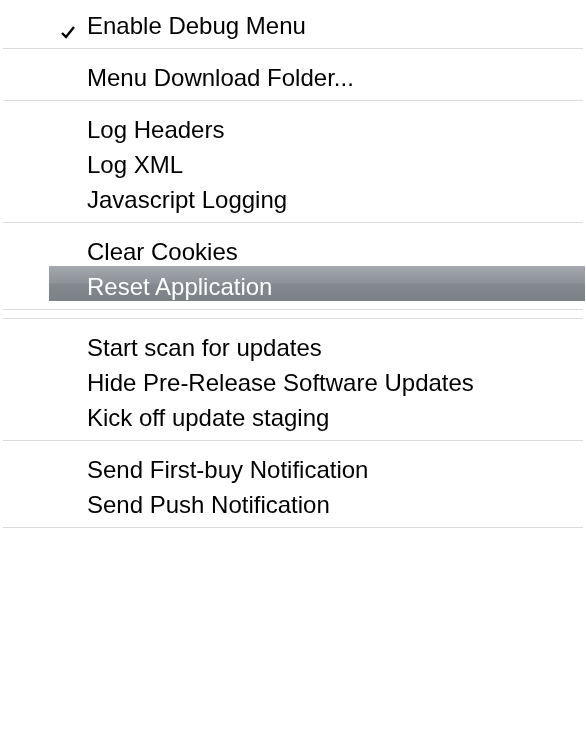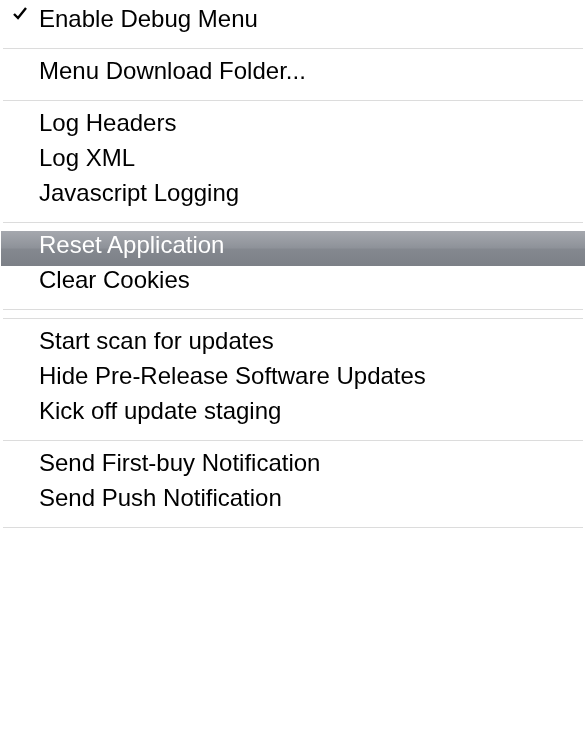--- a/index.html
+++ b/index.html
@@ -15,24 +15,25 @@
   }
   .menu {
     width: 100%;
     padding-top: 4px;
     box-sizing: border-box;
     border: 1px solid #fff;
     border-radius: 0 0 8px 8px;
   }
   .menu-item {
     display: flex;
-    align-items: flex-start;
+    align-items: flex-end;
     height: 35px;
     padding: 0 14px 0 0;
     white-space: nowrap;
+    margin-left: 48px;
   }
   .check-col {
     width: 38px;
     display: flex;
     align-items: center;
     justify-content: center;
     flex-shrink: 0;
   }
   .label {
     flex: 1 1 auto;
@@ -98,28 +99,28 @@
   </div>
 
 
   <div class="menu-item">
     <span class="check-col"></span>
     <span class="label">Javascript Logging</span>
   </div>
 
   <div class="separator"></div>
 
+  <div class="menu-item">
+    <span class="check-col"></span>
+    <span class="label">Clear Cookies</span>
+  </div>
+
   <div class="menu-item selected">
     <span class="check-col"></span>
     <span class="label">Reset Application</span>
-  </div>
-
-  <div class="menu-item">
-    <span class="check-col"></span>
-    <span class="label">Clear Cookies</span>
   </div>
 
   <div class="separator"></div>
 
 
   <div class="separator"></div>
 
   <div class="menu-item">
     <span class="check-col"></span>
     <span class="label">Start scan for updates</span>

